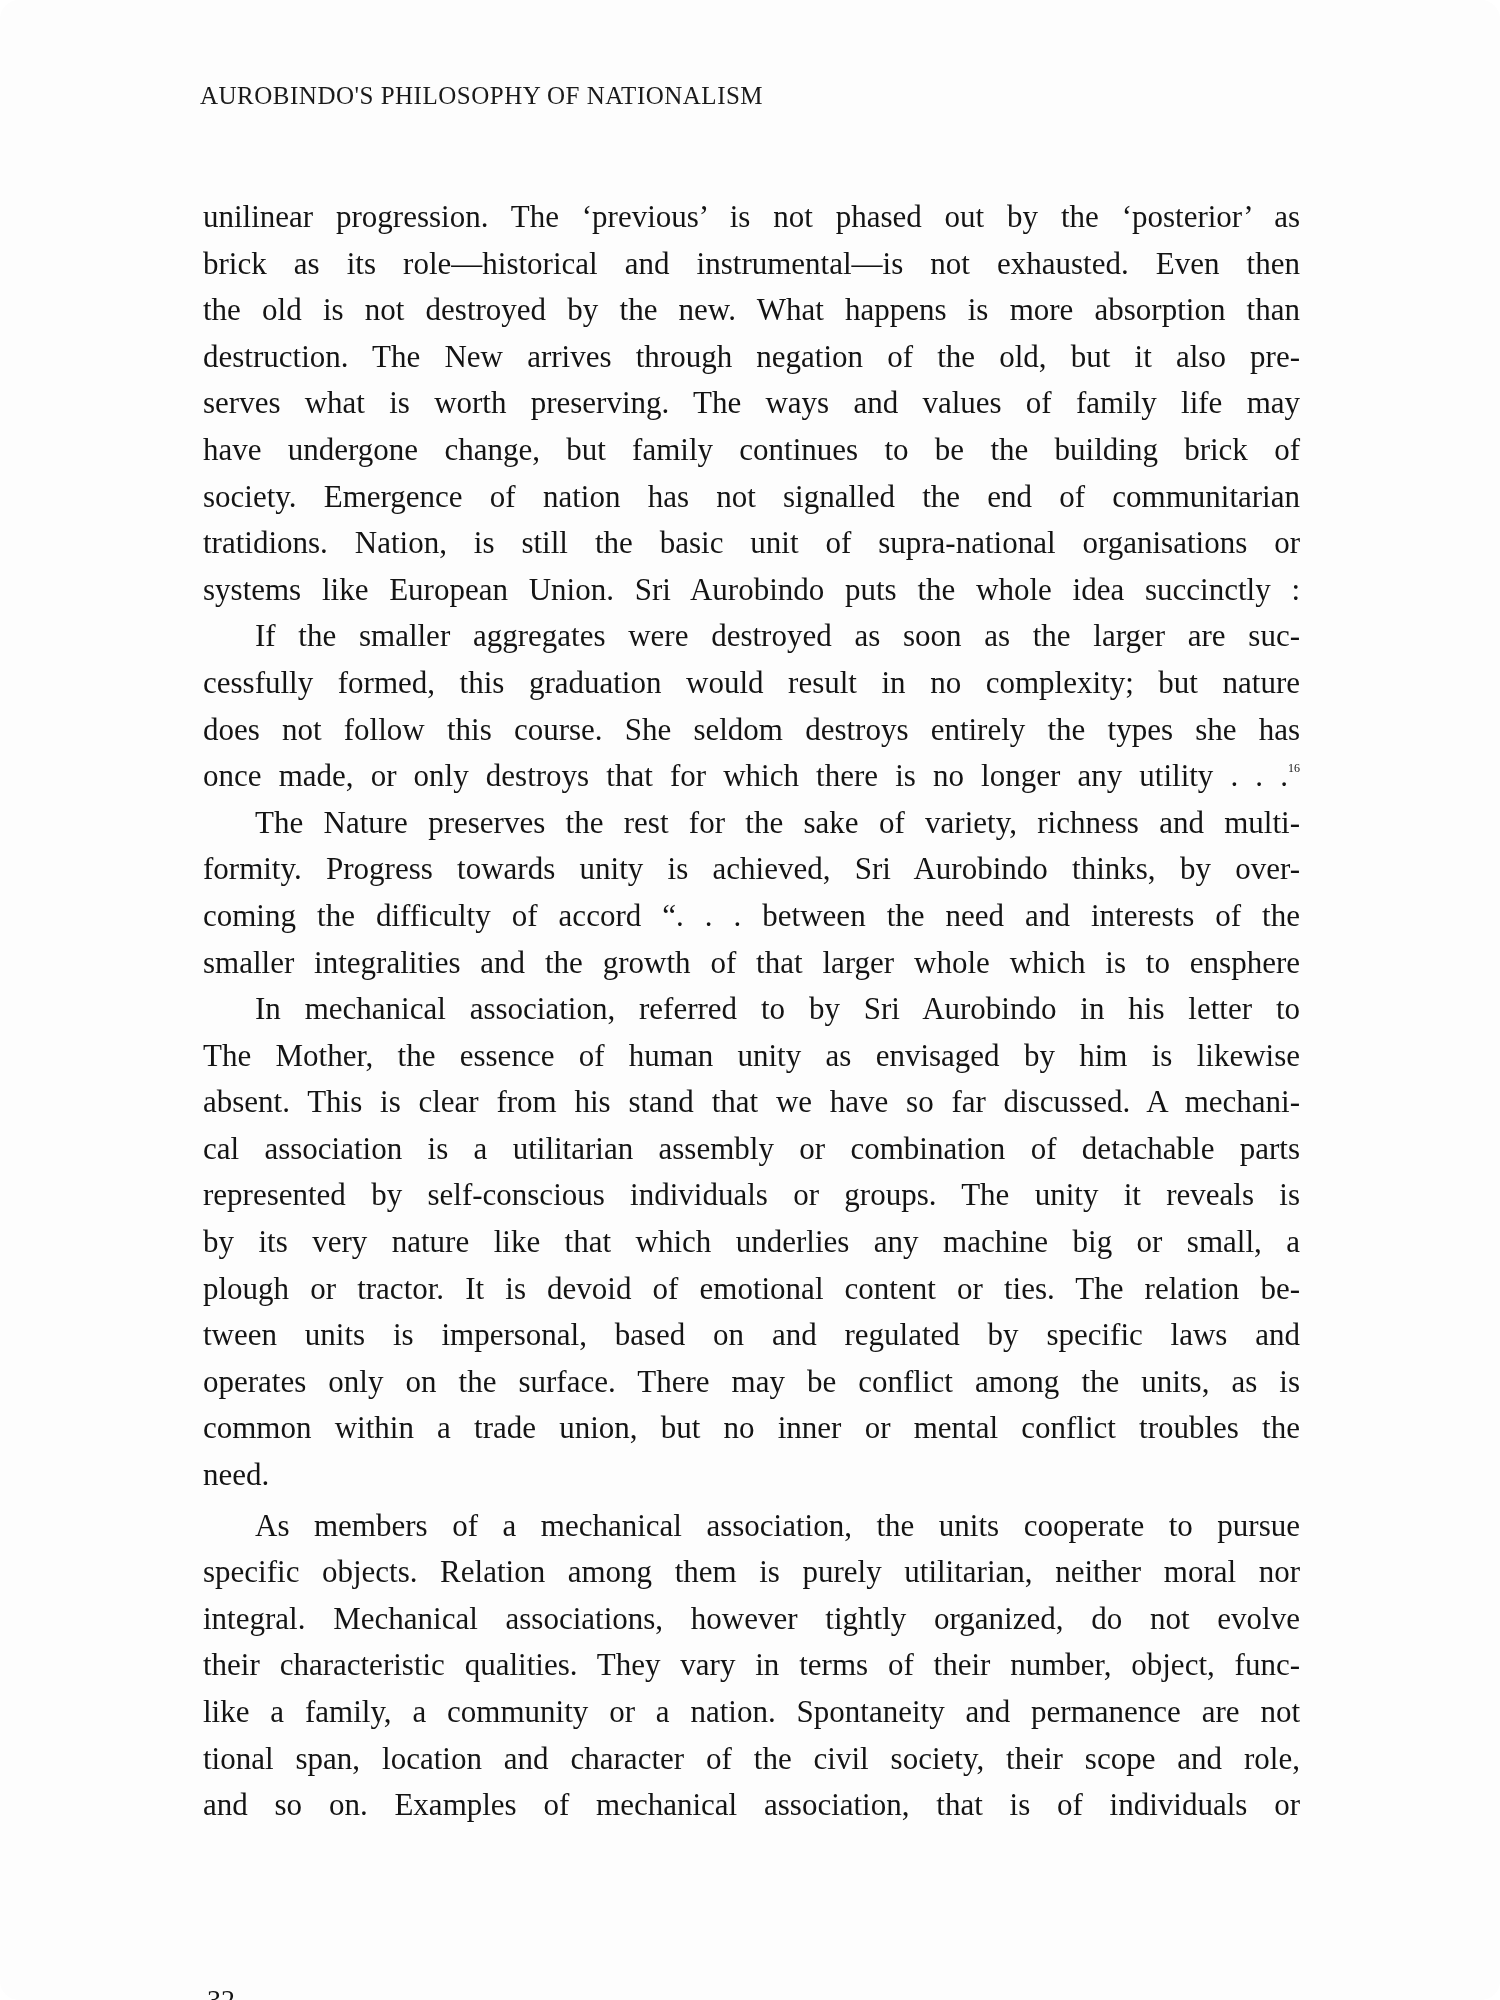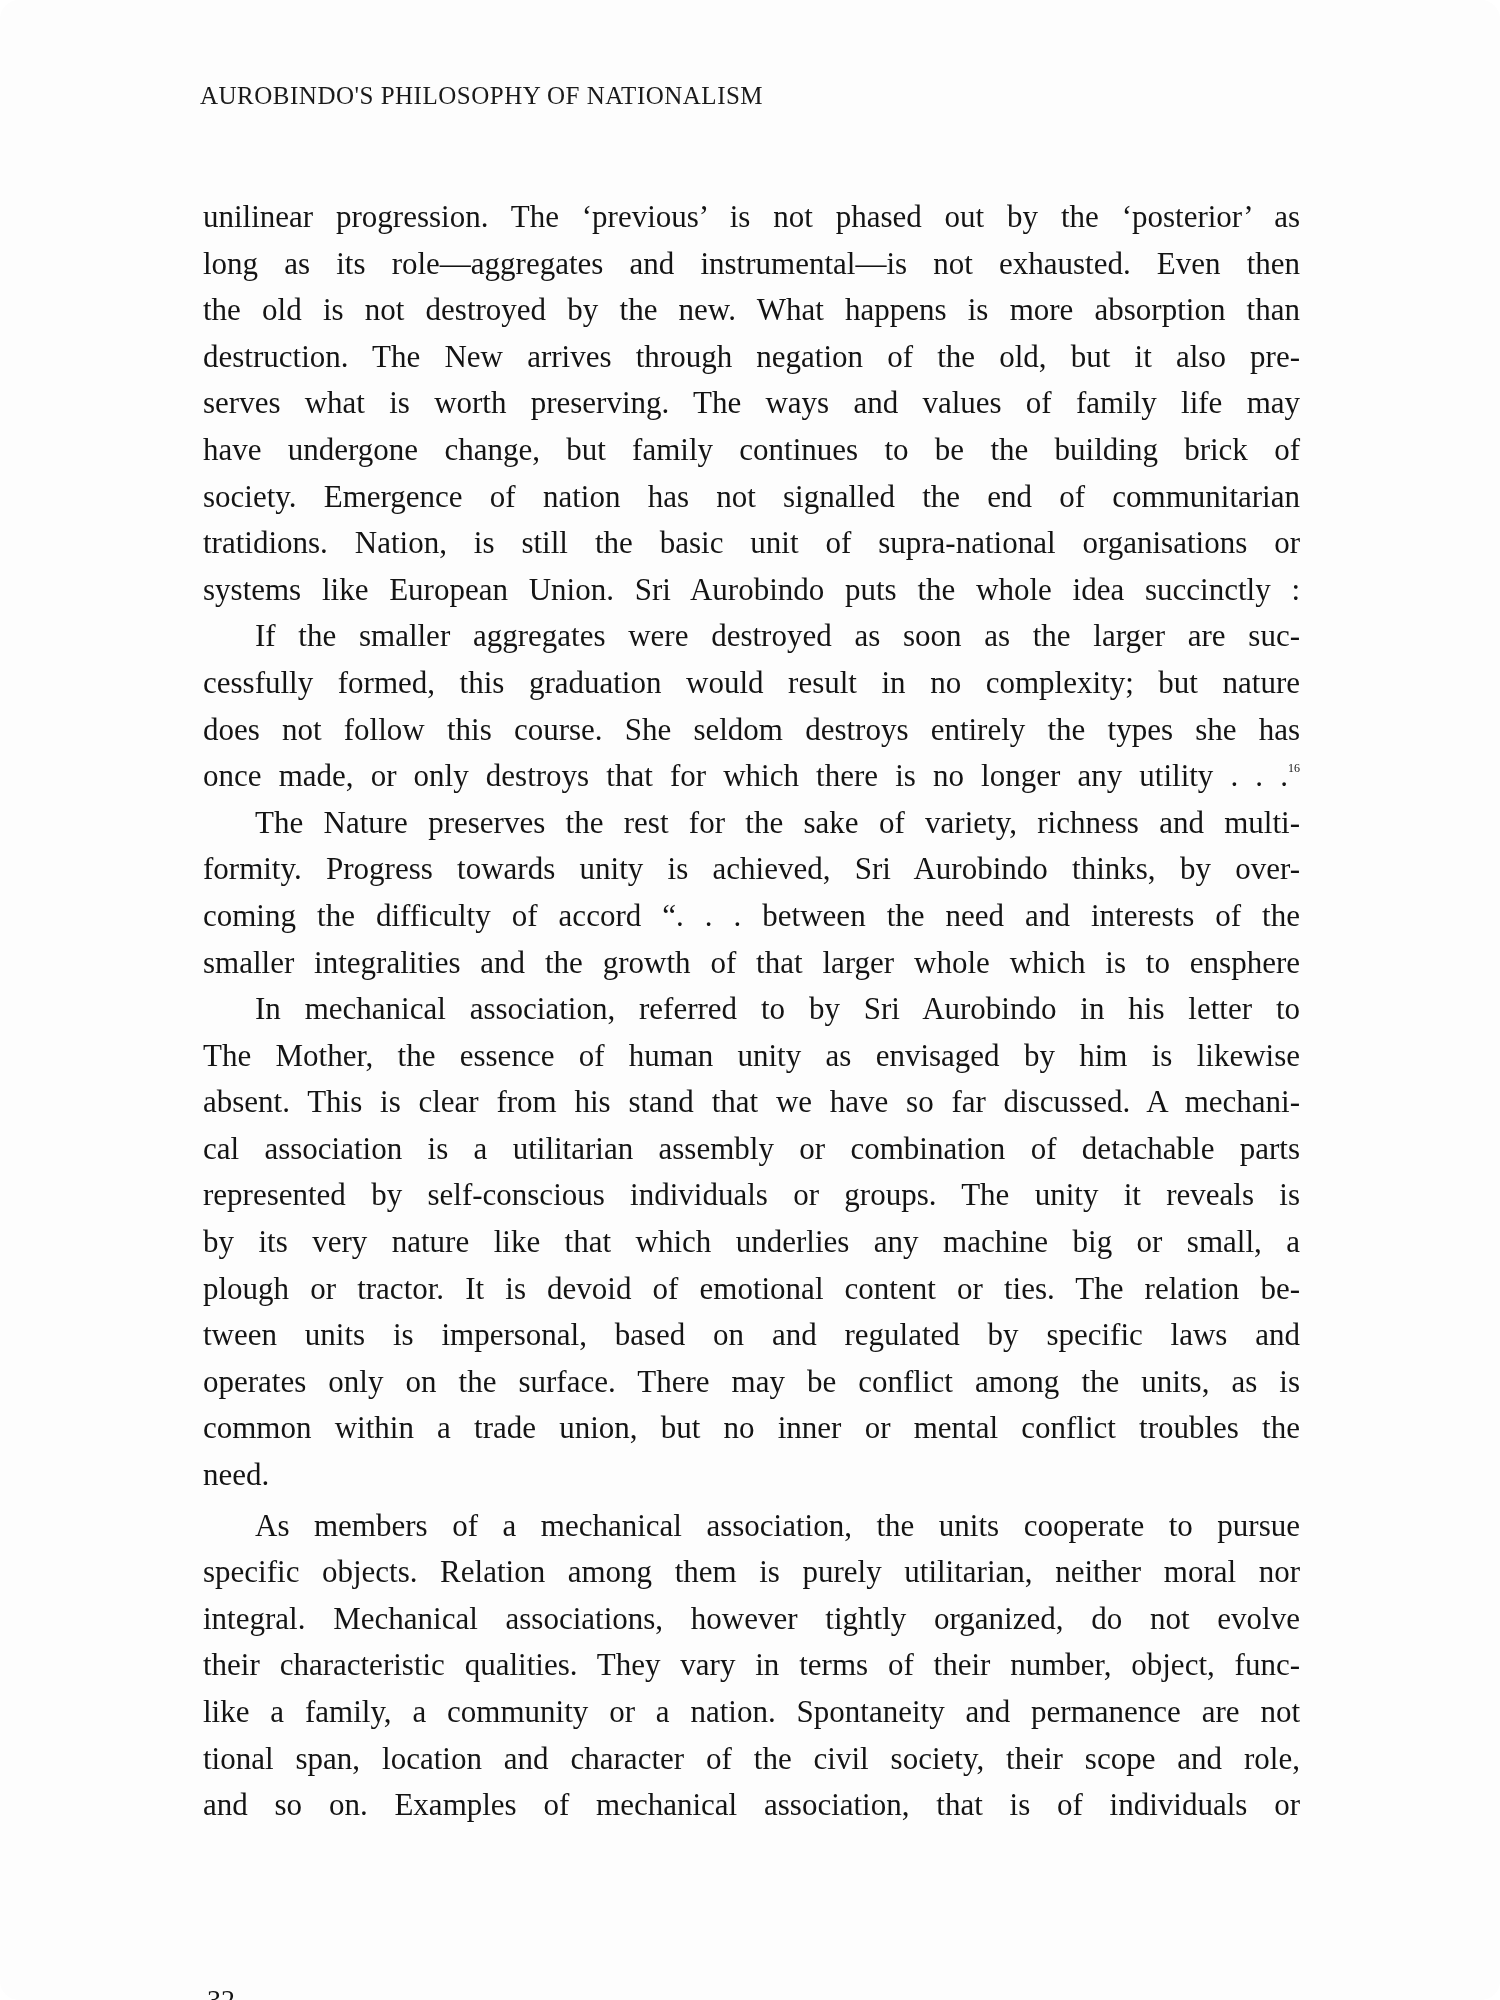--- a/index.html
+++ b/index.html
@@ -28,21 +28,21 @@
   }
 </style>
 </head>
 <body>
 
 <div class="page">
   <div class="running-head">AUROBINDO'S PHILOSOPHY OF NATIONALISM</div>
   <div class="body-text" id="body-text">
       <div>
         <span class="line">unilinear progression. The ‘previous’ is not phased out by the ‘posterior’ as</span>
-        <span class="line">long as its role—aggregates and instrumental—is not exhausted. Even then</span>
+        <span class="line">brick as its role—historical and instrumental—is not exhausted. Even then</span>
         <span class="line">the old is not destroyed by the new. What happens is more absorption than</span>
         <span class="line">destruction. The New arrives through negation of the old, but it also pre-</span>
         <span class="line">serves what is worth preserving. The ways and values of family life may</span>
         <span class="line">have undergone change, but family continues to be the building brick of</span>
         <span class="line">society. Emergence of nation has not signalled the end of communitarian</span>
         <span class="line">tratidions. Nation, is still the basic unit of supra-national organisations or</span>
         <span class="line">systems like European Union. Sri Aurobindo puts the whole idea succinctly :</span>
       </div>
       <div>
         <span class="line indent">If the smaller aggregates were destroyed as soon as the larger are suc-</span>

